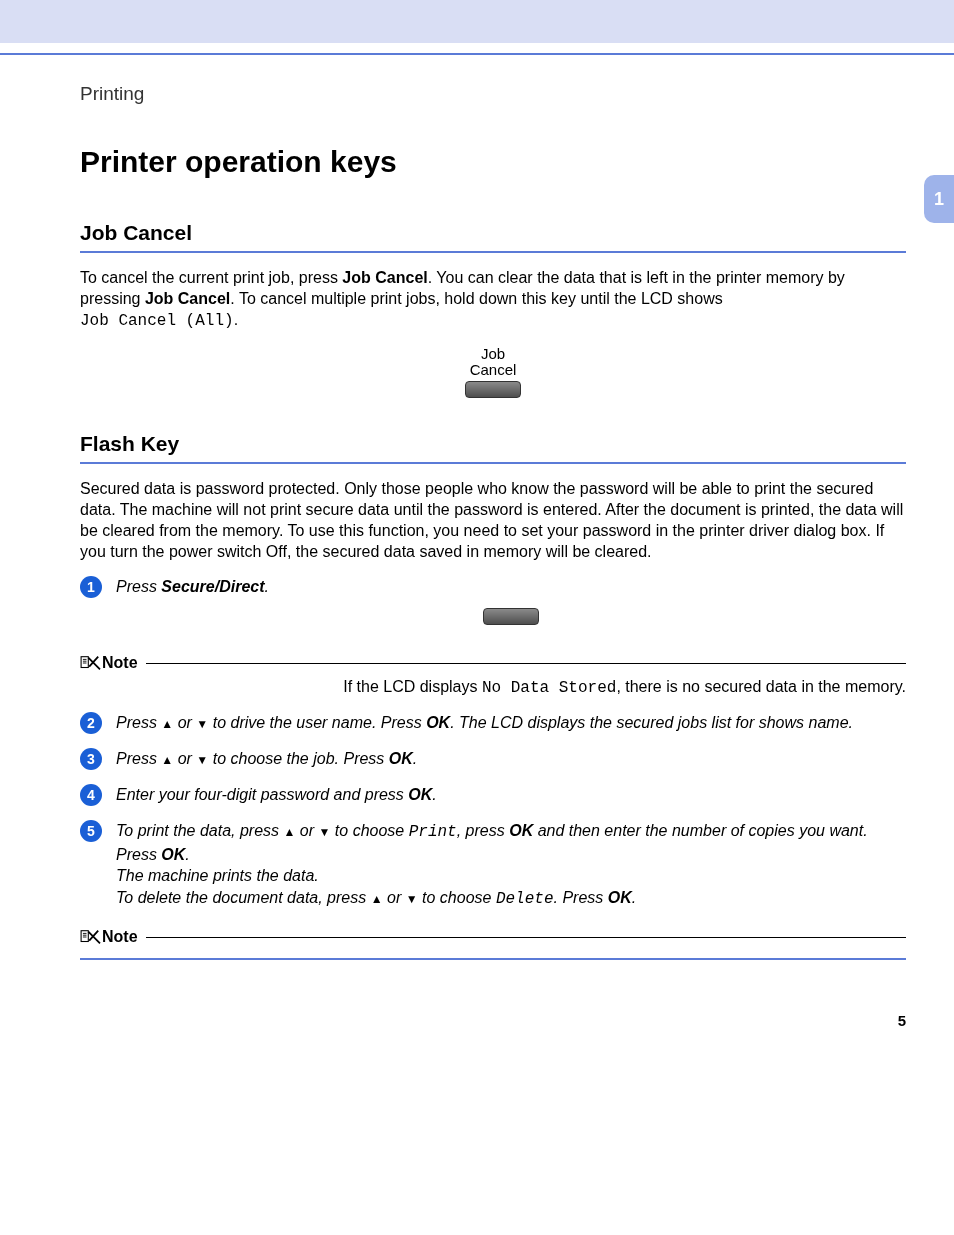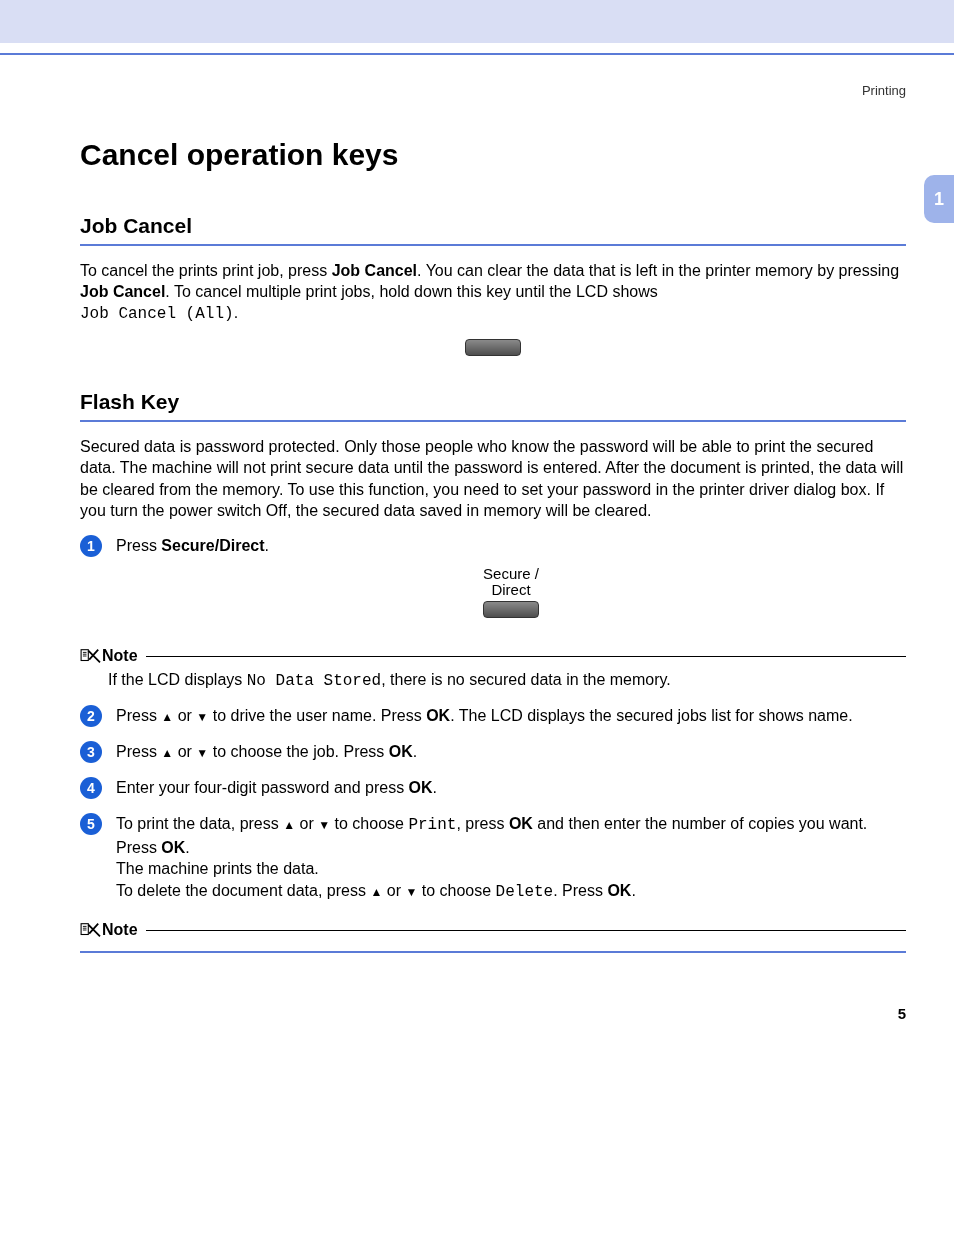--- a/index.html
+++ b/index.html
@@ -19,22 +19,22 @@
   .top-rule {
     height: 2px;
     background: #5b7bd7;
     margin-top: 10px;
   }
   .page {
     padding: 28px 48px 40px 80px;
     position: relative;
   }
   .breadcrumb {
-    text-align: right;
-    font-size: 13px;
+    text-align: left;
+    font-size: 19px;
     color: #333;
     margin-bottom: 40px;
   }
   h1 {
     font-size: 30px;
     font-weight: bold;
     margin-bottom: 42px;
   }
   h2 {
     font-size: 21px;
@@ -90,20 +90,21 @@
     font-weight: bold;
     display: flex;
     align-items: center;
     justify-content: center;
     margin-right: 14px;
     margin-top: 0;
   }
   .step-body {
     flex: 1;
     line-height: 1.35;
+    font-style: italic;
   }
   .step-body b { font-weight: bold; }
   .arrow { font-size: 12px; }
   .note-block { margin: 18px 0 12px 0; }
   .note-head {
     display: flex;
     align-items: center;
     gap: 0;
   }
   .note-icon {
@@ -117,20 +118,21 @@
   .note-title { font-weight: bold; font-size: 16px; }
   .note-line {
     flex: 1;
     height: 1px;
     background: #000;
     margin-left: 8px;
   }
   .note-body {
     margin: 4px 0 0 28px;
     line-height: 1.35;
+    text-align: right;
   }
   .note-body ul { list-style: none; padding-left: 0; }
   .note-body ul li { margin-bottom: 8px; }
   .note-body ul li::before { content: "• "; }
   .note-end {
     height: 2px;
     background: #5b7bd7;
     margin-top: 12px;
   }
   .chapter-tab {
@@ -159,49 +161,49 @@
 
 <div class="top-bar"></div>
 <div class="top-rule"></div>
 
 <div class="chapter-tab">1</div>
 
 <div class="page">
 
   <div class="breadcrumb">Printing</div>
 
-  <h1>Cancel operation keys</h1>
+  <h1>Printer operation keys</h1>
 
   <h2>Job Cancel</h2>
   <div class="h2-rule"></div>
 
   <p class="body">
-    <span>To cancel the prints print job, press </span><b>Job Cancel</b><span>. You can clear the data that is left in the printer memory by pressing </span><b>Job Cancel</b><span>. To cancel multiple print jobs, hold down this key until the LCD shows </span><br>
+    <span>To cancel the current print job, press </span><b>Job Cancel</b><span>. You can clear the data that is left in the printer memory by pressing </span><b>Job Cancel</b><span>. To cancel multiple print jobs, hold down this key until the LCD shows </span><br>
     <span class="mono">Job Cancel (All)</span><span>.</span>
   </p>
 
   <div class="btn-fig">
+    <div class="btn-label">Job
+Cancel</div>
     <div class="btn-shape"></div>
   </div>
 
   <div class="section2">
     <h2>Flash Key</h2>
     <div class="h2-rule"></div>
 
     <p class="body">Secured data is password protected. Only those people who know the password will be able to print the secured data. The machine will not print secure data until the password is entered. After the document is printed, the data will be cleared from the memory. To use this function, you need to set your password in the printer driver dialog box. If you turn the power switch Off, the secured data saved in memory will be cleared.</p>
 
     <div class="step-list">
 
       <div class="step">
         <div class="step-num">1</div>
         <div class="step-body">
           <span>Press </span><b>Secure/Direct</b><span>.</span>
           <div class="btn-fig" style="margin:10px 0 6px 0;">
-            <div class="btn-label">Secure /
-Direct</div>
             <div class="btn-shape"></div>
           </div>
         </div>
       </div>
 
       <div class="note-block">
         <div class="note-head">
           <span class="note-icon">
             <svg viewBox="0 0 24 20">
                 <rect x="1" y="3" width="8" height="12" fill="none" stroke="#000" stroke-width="1.2"></rect>

